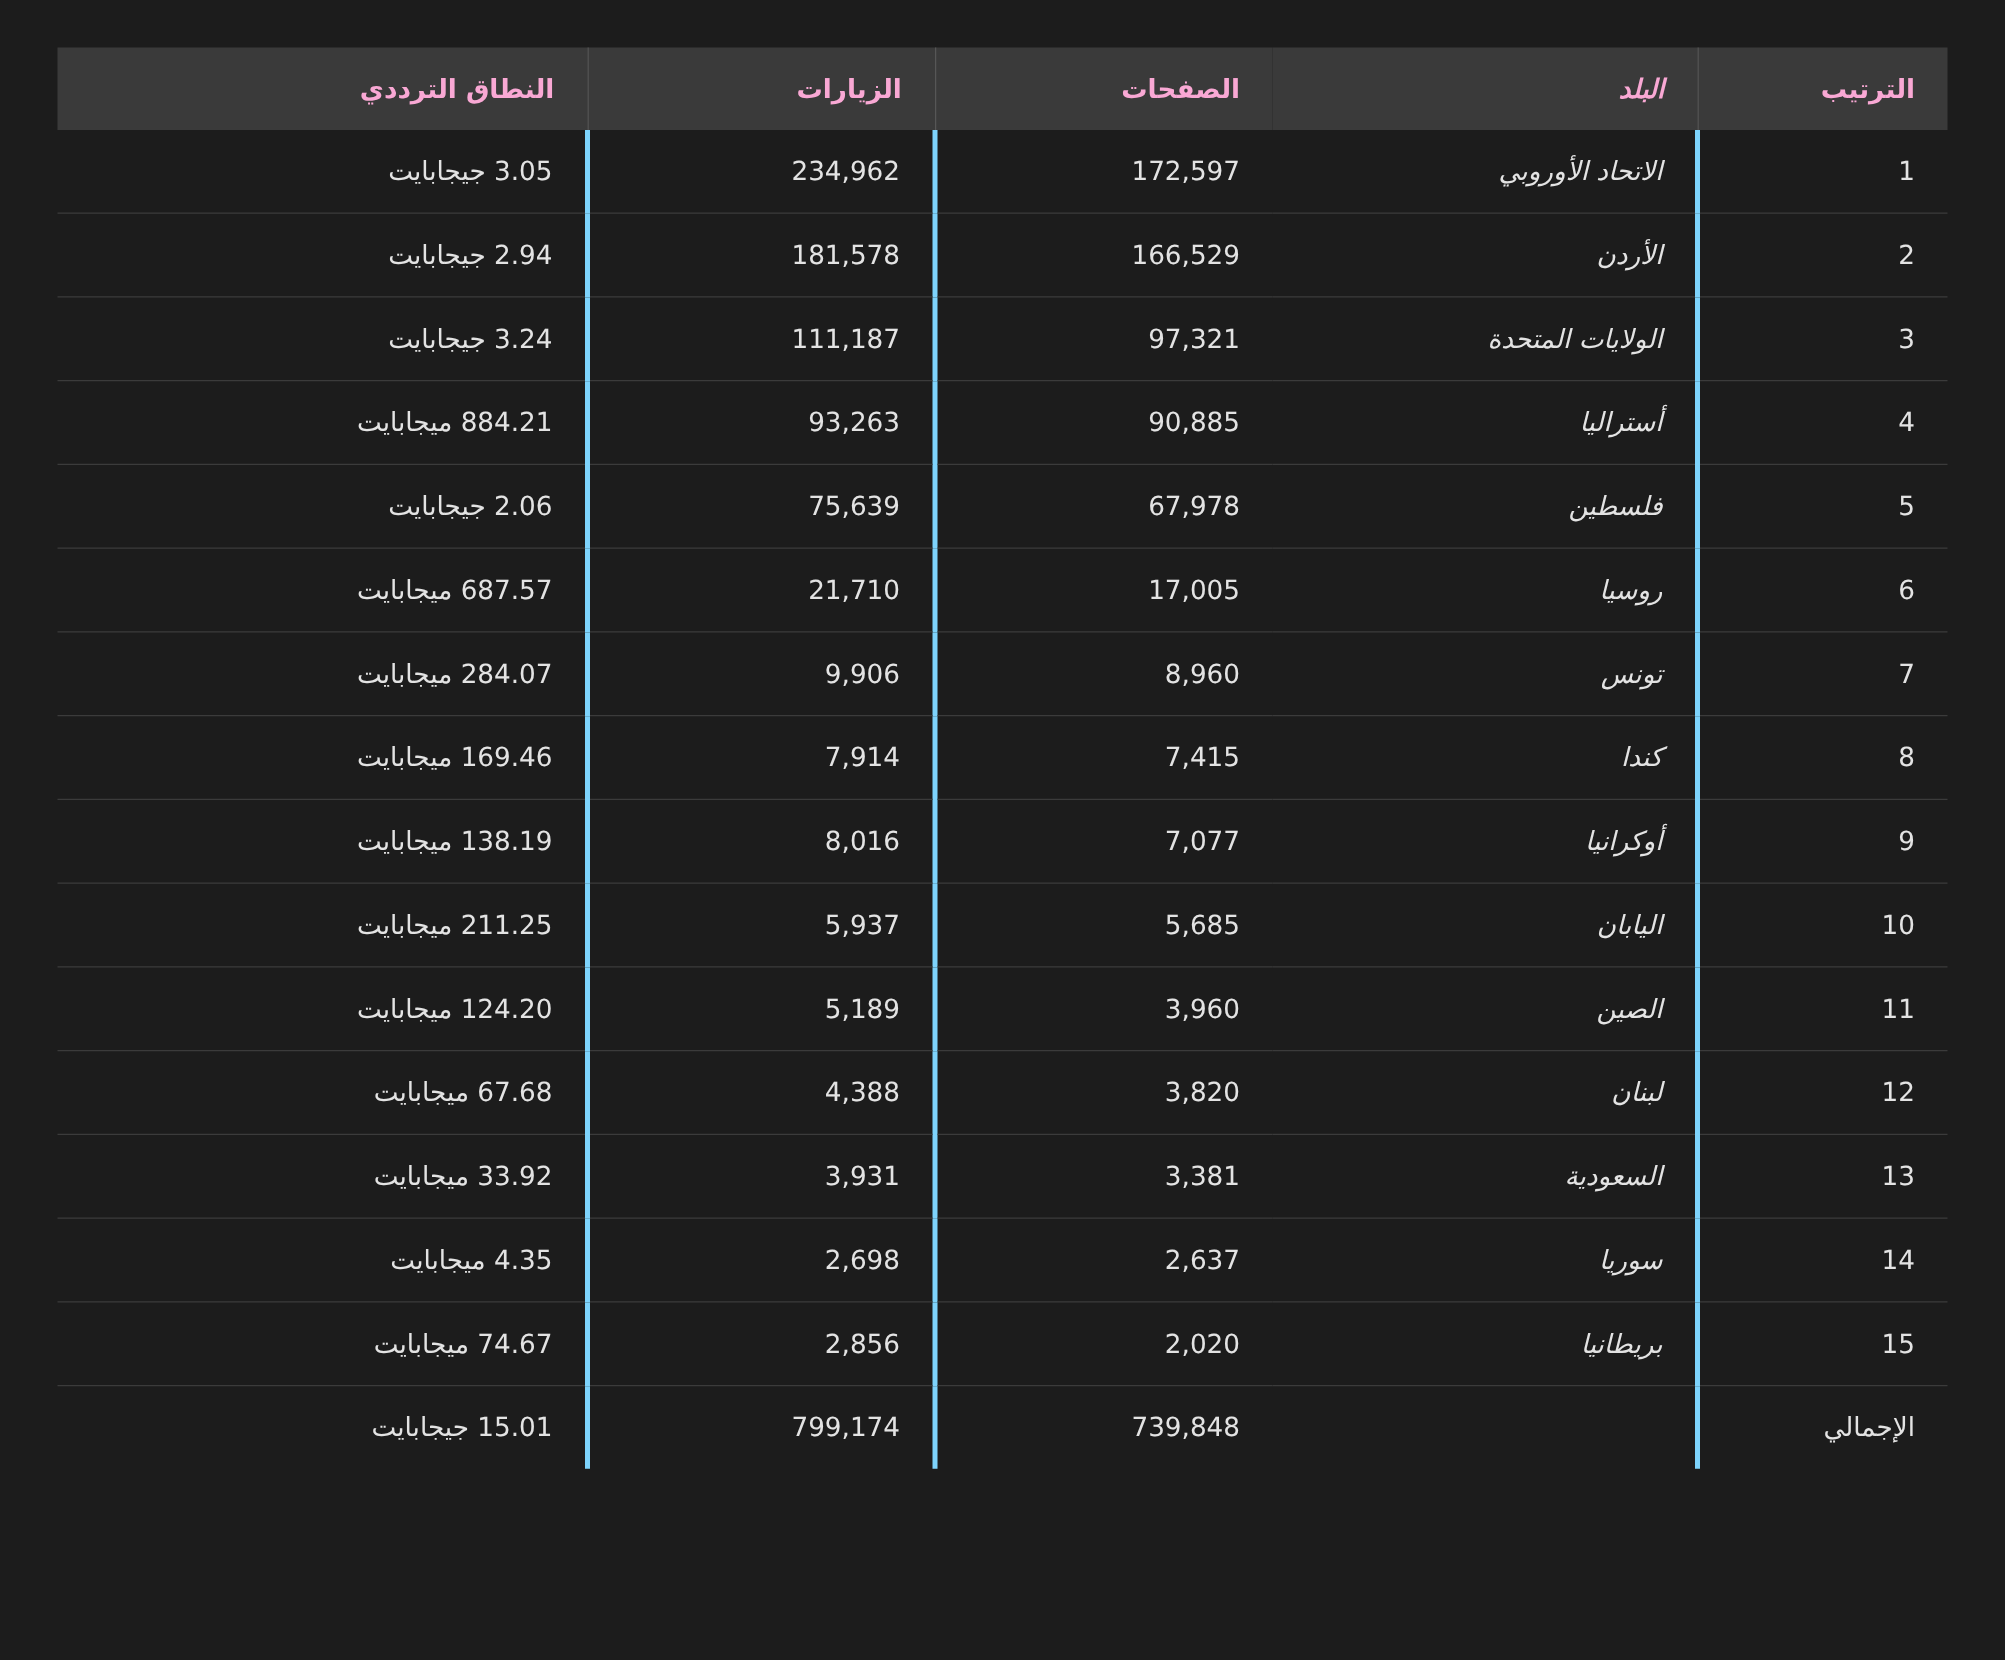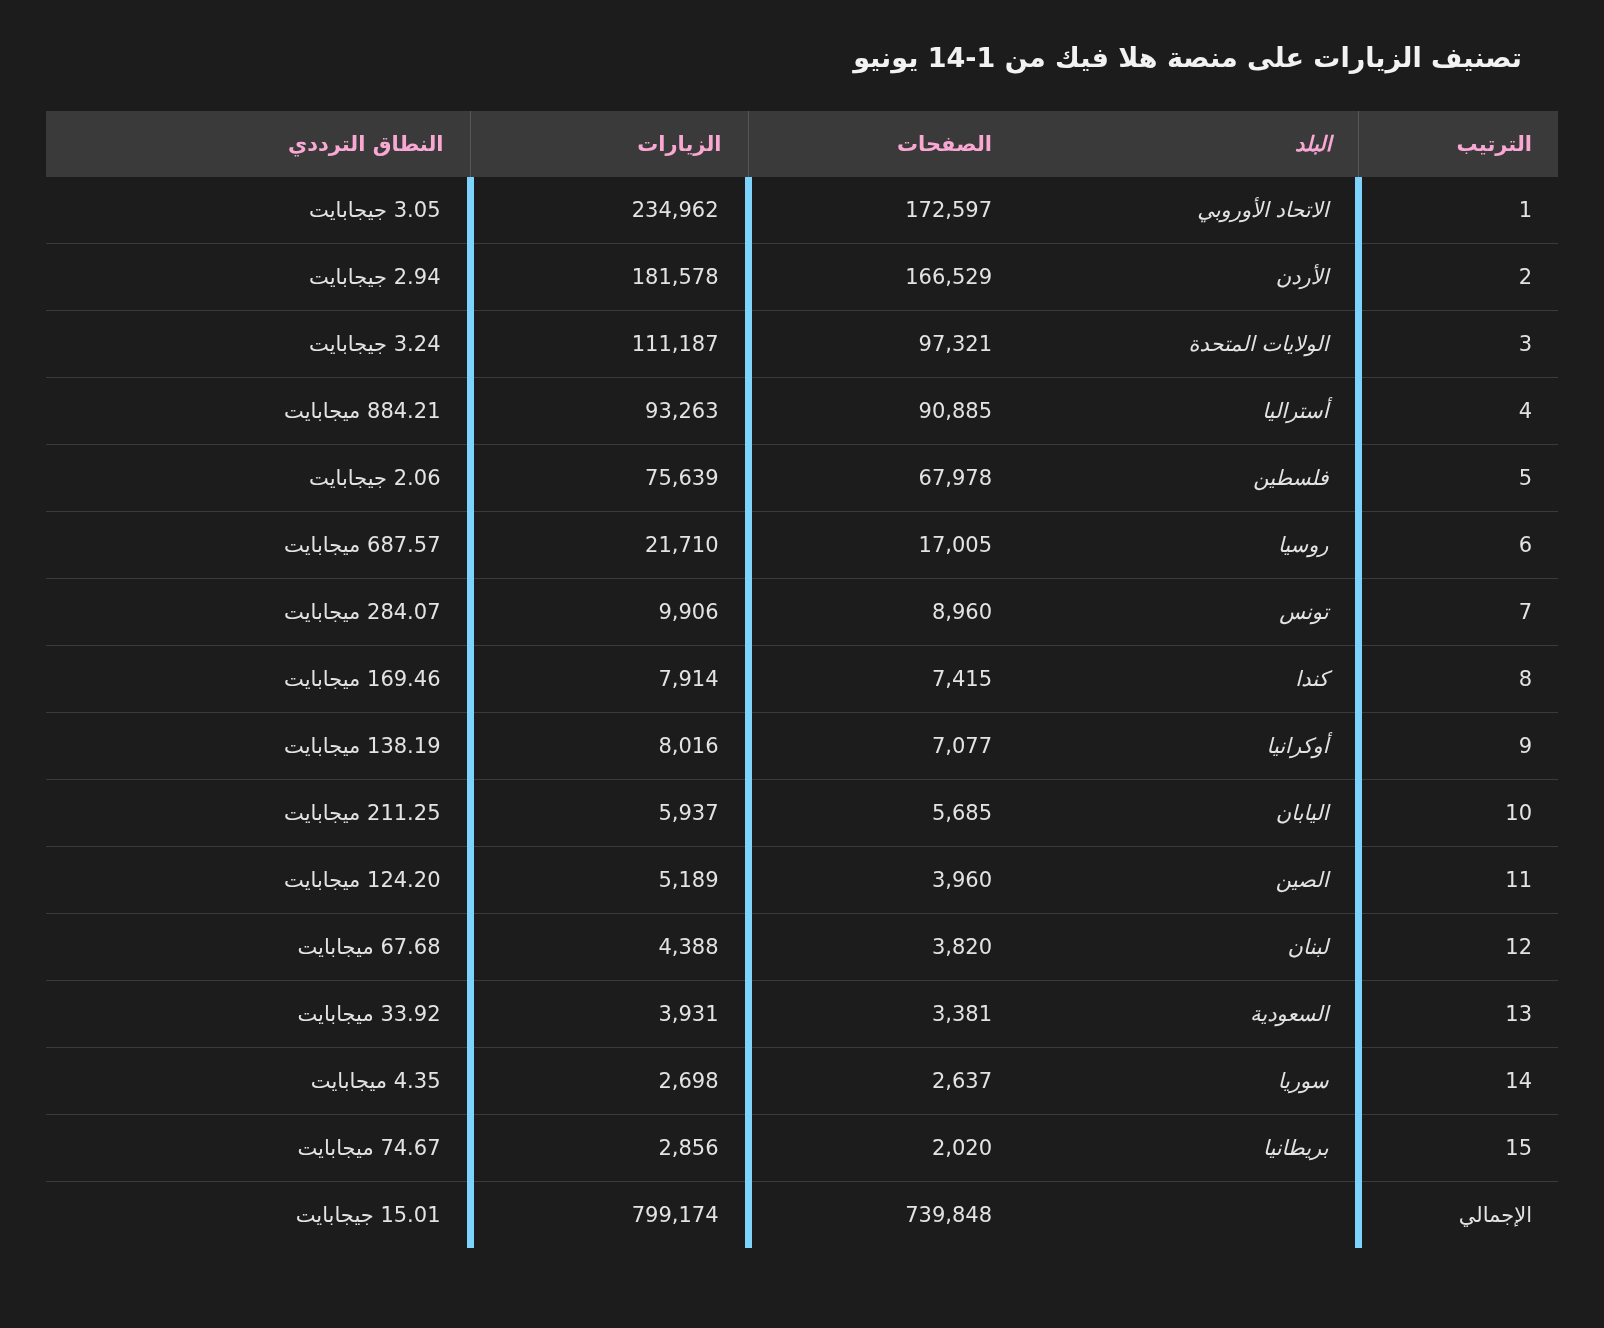--- a/index.html
+++ b/index.html
@@ -58,21 +58,21 @@
     color: #e3e3e3;
     padding: 21px 26px;
     box-sizing: border-box;
     border-bottom: 1px solid #3b3b3b;
   }
   tbody tr:last-child td {
     border-bottom: none;
   }
   
   .col-sep {
-    border-right: 7px solid #7dd3fc;
+    border-right: 4px solid #7dd3fc;
   }
   thead th.col-sep {
     border-right: 1px solid #565656;
   }
   
   .c-rank  { width: 200px; padding-left: 16px; }
   .c-country { width: 340px; font-style: italic; }
   .c-pages { width: 270px; padding-left: 20px; }
   .c-visits { width: 278px; text-align: right; }
   .c-band  { width: 424px; }
@@ -82,21 +82,20 @@
   }
   .num {
     font-variant-numeric: tabular-nums;
   }
 </style>
 </head>
 <body>
 
 <div class="page">
 
-  <div class="title">تصنيف الزيارات على منصة هلا فيك من 1-14 يونيو</div>
 
   <div class="table-wrap">
     <table>
       <thead>
         <tr>
           <th class="c-rank">الترتيب</th>
           <th class="c-country col-sep">البلد</th>
           <th class="c-pages">الصفحات</th>
           <th class="c-visits col-sep">الزيارات</th>
           <th class="c-band col-sep">النطاق الترددي</th>

